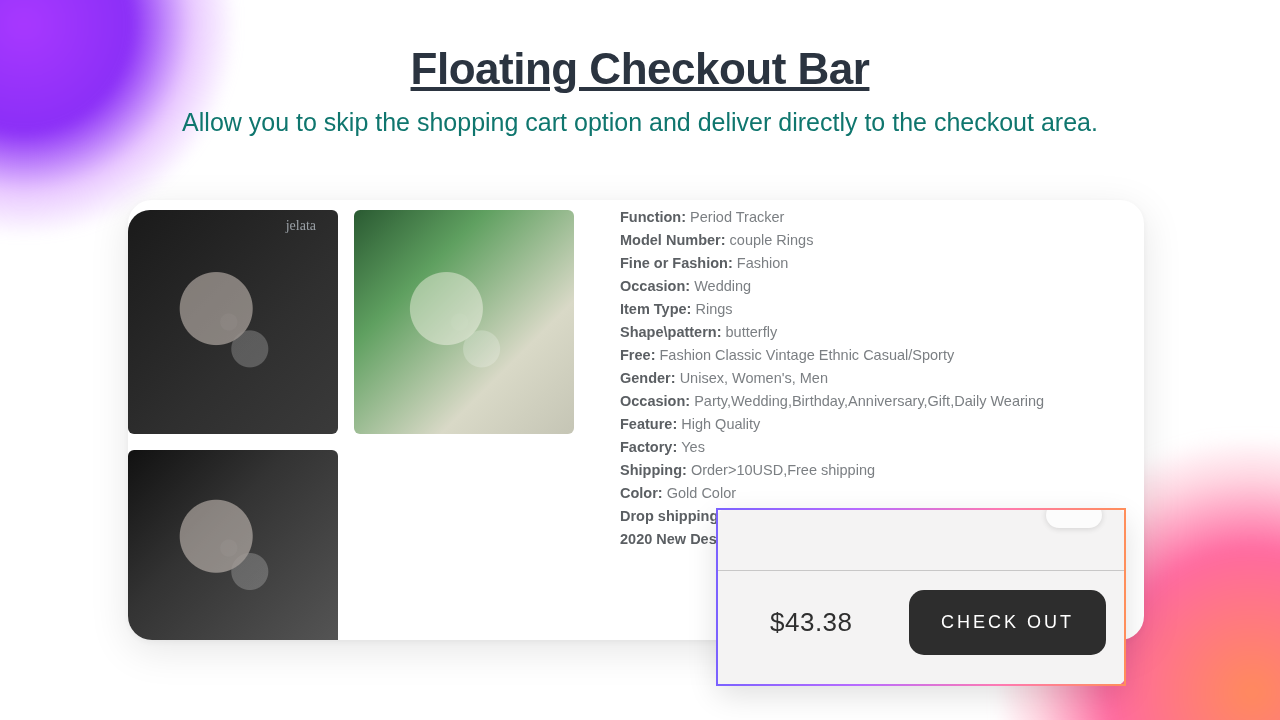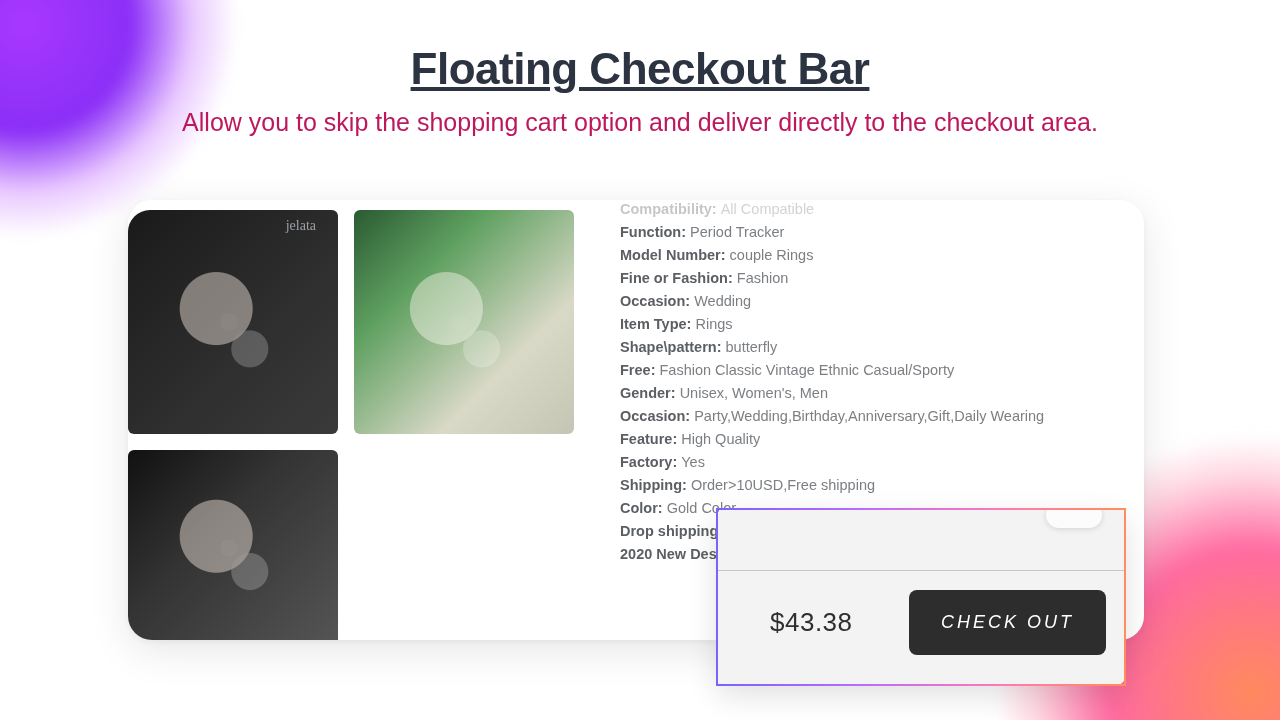--- a/index.html
+++ b/index.html
@@ -33,21 +33,21 @@
 .hero-title {
   font-size: 44px;
   font-weight: 800;
   color: #2b3440;
   letter-spacing: -0.5px;
   text-decoration: underline;
 }
 .hero-sub {
   margin-top: 14px;
   font-size: 25px;
-  color: #be185d;
+  color: #0f766e;
   font-weight: 500;
 }
 
 .card {
   position: absolute;
   left: 128px; top: 200px;
   width: 1016px; height: 440px;
   background: #ffffff;
   border-radius: 24px;
   box-shadow: 0 10px 40px rgba(0,0,0,0.10), 0 2px 8px rgba(0,0,0,0.05);
@@ -147,45 +147,43 @@
   margin-right:auto;
   margin-left:34px;
 }
 .fcb .checkout {
   background:#2d2d2d;
   color:#fff;
   font-size:18px;
   letter-spacing:3px;
   padding: 22px 32px;
   border:none;
-  border-radius:8px;
+  border-radius:15px;
   cursor:pointer;
   font-weight:500;
-  font-style:italic;
 }
 </style>
 </head>
 <body>
 
 <div class="glow-tl"></div>
 <div class="glow-br"></div>
 
 <div class="hero">
   <h1 class="hero-title">Floating Checkout Bar</h1>
   <p class="hero-sub">Allow you to skip the shopping cart option and deliver directly to the checkout area.</p>
 </div>
 
 <div class="card">
   <div class="gallery">
     <div class="ph ph1"></div>
     <div class="ph ph2"></div>
     <div class="ph ph3"></div>
   </div>
   <div class="details" id="details">
-      <div class="row" style="opacity: 0.35; margin-top: -8px;"><span class="k">Compatibility: </span><span class="v">All Compatible</span></div>
       <div class="row"><span class="k">Function: </span><span class="v">Period Tracker</span></div>
       <div class="row"><span class="k">Model Number: </span><span class="v">couple Rings</span></div>
       <div class="row"><span class="k">Fine or Fashion: </span><span class="v">Fashion</span></div>
       <div class="row"><span class="k">Occasion: </span><span class="v">Wedding</span></div>
       <div class="row"><span class="k">Item Type: </span><span class="v">Rings</span></div>
       <div class="row"><span class="k">Shape\pattern: </span><span class="v">butterfly</span></div>
       <div class="row"><span class="k">Free: </span><span class="v">Fashion Classic Vintage Ethnic Casual/Sporty</span></div>
       <div class="row"><span class="k">Gender: </span><span class="v">Unisex, Women's, Men</span></div>
       <div class="row"><span class="k">Occasion: </span><span class="v">Party,Wedding,Birthday,Anniversary,Gift,Daily Wearing</span></div>
       <div class="row"><span class="k">Feature: </span><span class="v">High Quality</span></div>

